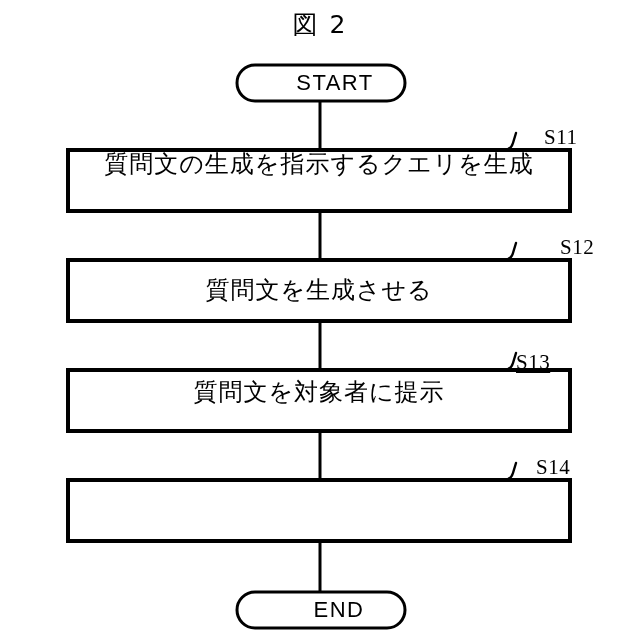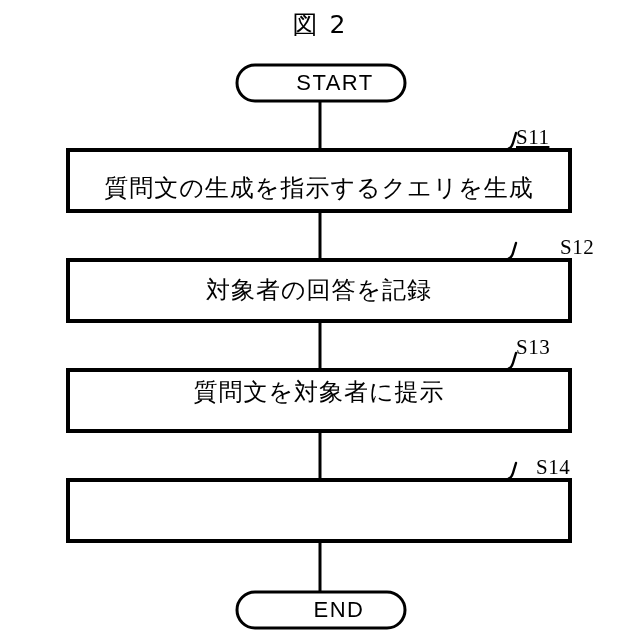--- a/index.html
+++ b/index.html
@@ -60,36 +60,36 @@
     top: 599px;
     width: 168px;
   }
   .process-label {
     left: 68px;
     width: 502px;
     font-size: 24px;
     letter-spacing: 1px;
     font-family: "DejaVu Sans", "Liberation Sans", sans-serif;
   }
-  #process-label-0 { top: 176px; }
+  #process-label-0 { top: 152px; }
   #process-label-1 { top: 278px; }
   #process-label-2 { top: 380px; }
   #process-label-3 { top: 498px; }
 
   .step-tag {
     position: absolute;
     font-size: 21px;
     letter-spacing: 0.5px;
     font-family: "Liberation Serif", "DejaVu Serif", serif;
     white-space: nowrap;
     line-height: 1;
   }
-  #step-tag-0 { left: 516px; top: 127px; text-decoration: underline; }
+  #step-tag-0 { left: 544px; top: 127px; }
   #step-tag-1 { left: 516px; top: 237px; margin-left: 44px; }
-  #step-tag-2 { left: 516px; top: 337px; }
+  #step-tag-2 { left: 516px; top: 352px; text-decoration: underline; }
   #step-tag-3 { left: 516px; top: 457px; padding-left: 20px; }
 </style>
 </head>
 <body>
 
 <div id="figure-root">
 
   <svg id="flow-svg" viewBox="0 0 640 640">
 
     <rect x="237" y="65" width="168" height="36" rx="18" ry="18" fill="#ffffff" stroke="#000000" stroke-width="3"></rect>
@@ -119,21 +119,21 @@
 
     <rect x="237" y="592" width="168" height="36" rx="18" ry="18" fill="#ffffff" stroke="#000000" stroke-width="3"></rect>
   </svg>
 
   <div class="txt" id="figure-title">図 2</div>
 
   <div class="txt terminator-label" id="start-label">START</div>
 
   <div class="txt process-label" id="process-label-0">質問文の生成を指示するクエリを生成</div>
 
-  <div class="txt process-label" id="process-label-1">対象者の回答を記録</div>
+  <div class="txt process-label" id="process-label-1">質問文を生成させる</div>
 
   <div class="txt process-label" id="process-label-2">質問文を対象者に提示</div>
 
 
   <div class="step-tag" id="step-tag-0">S11</div>
 
   <div class="step-tag" id="step-tag-1">S12</div>
 
   <div class="step-tag" id="step-tag-2">S13</div>
 

